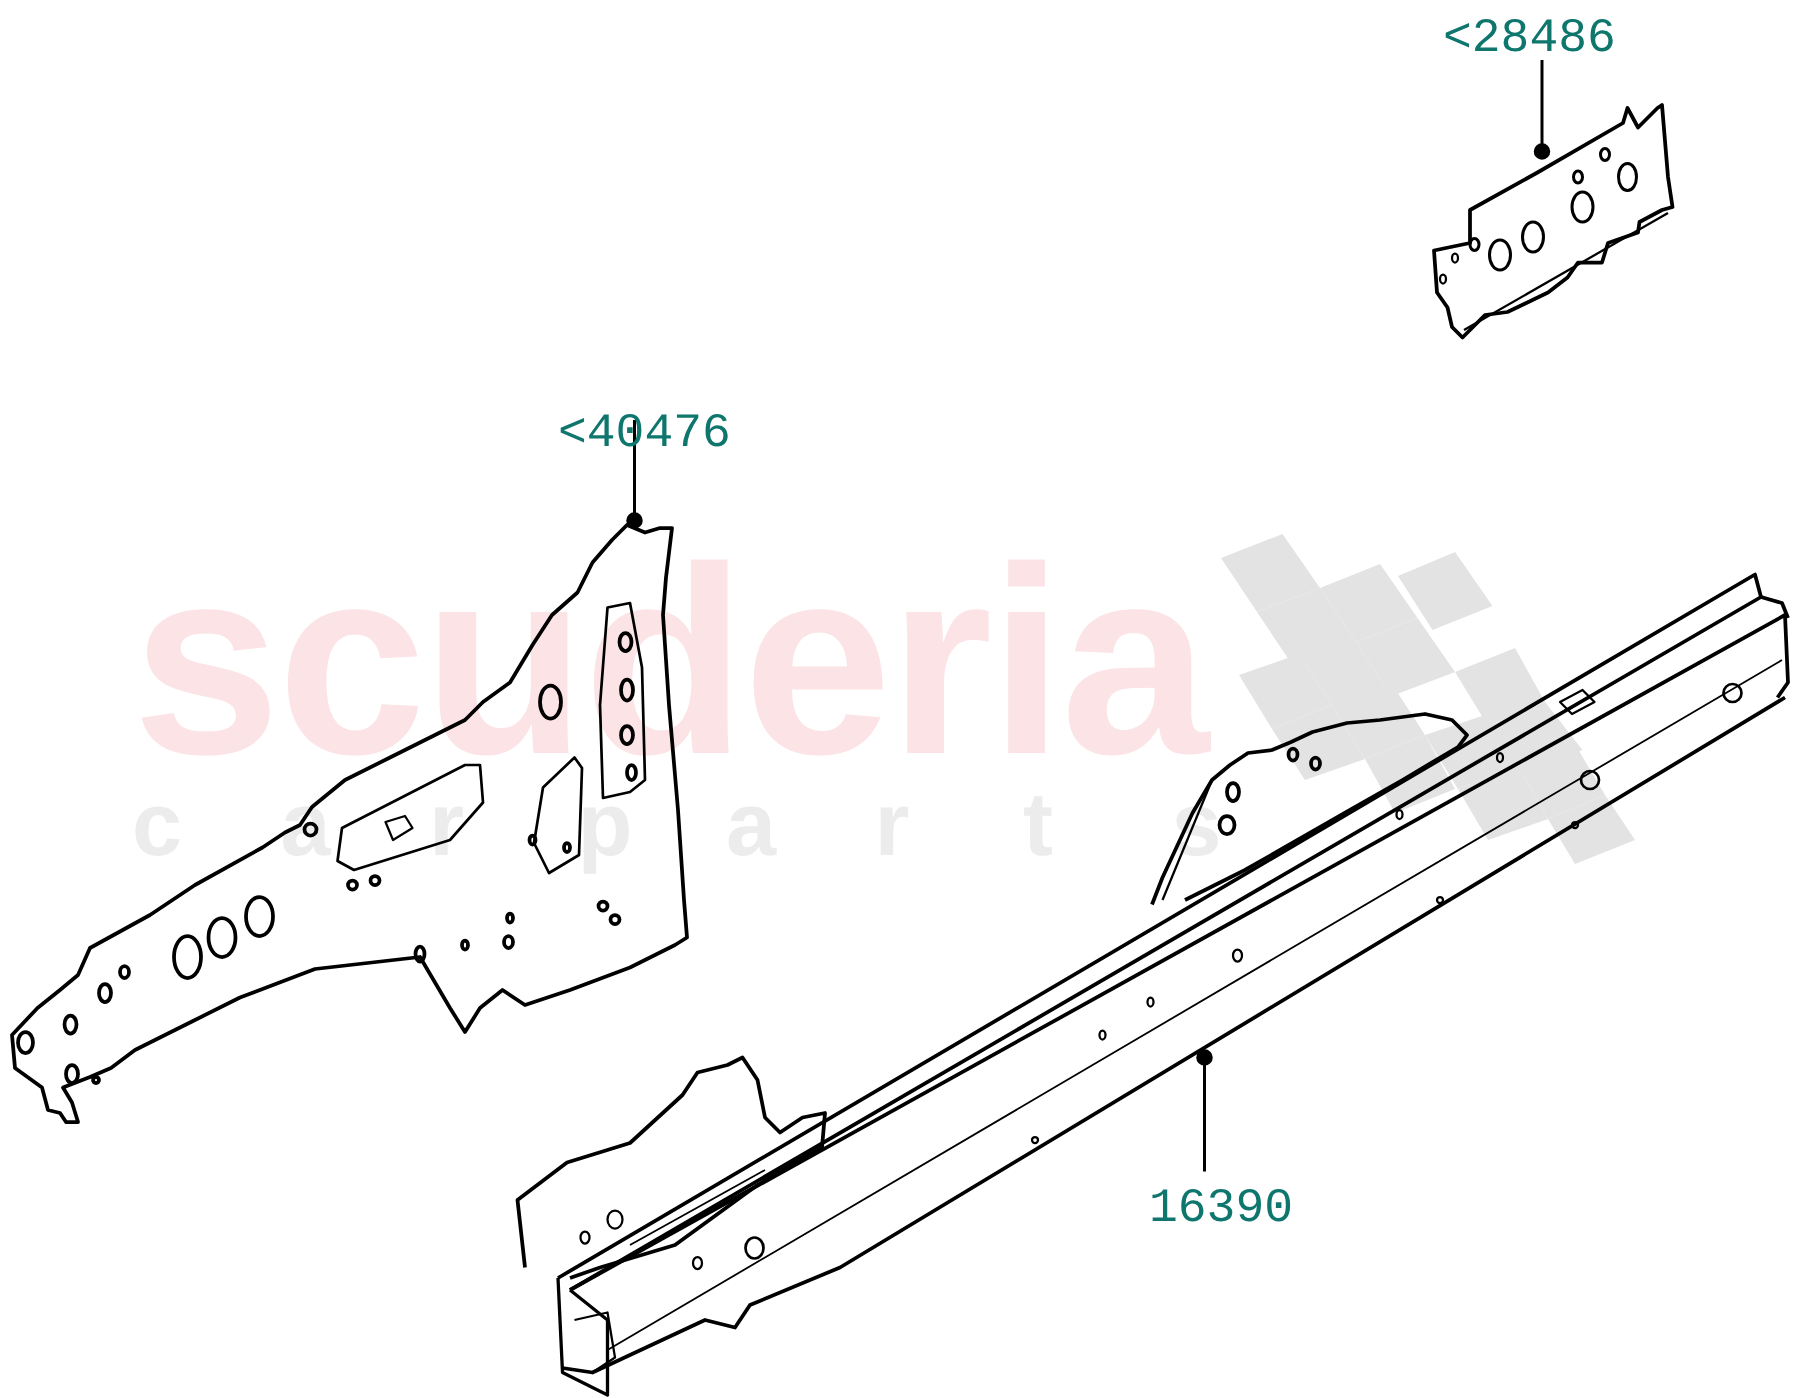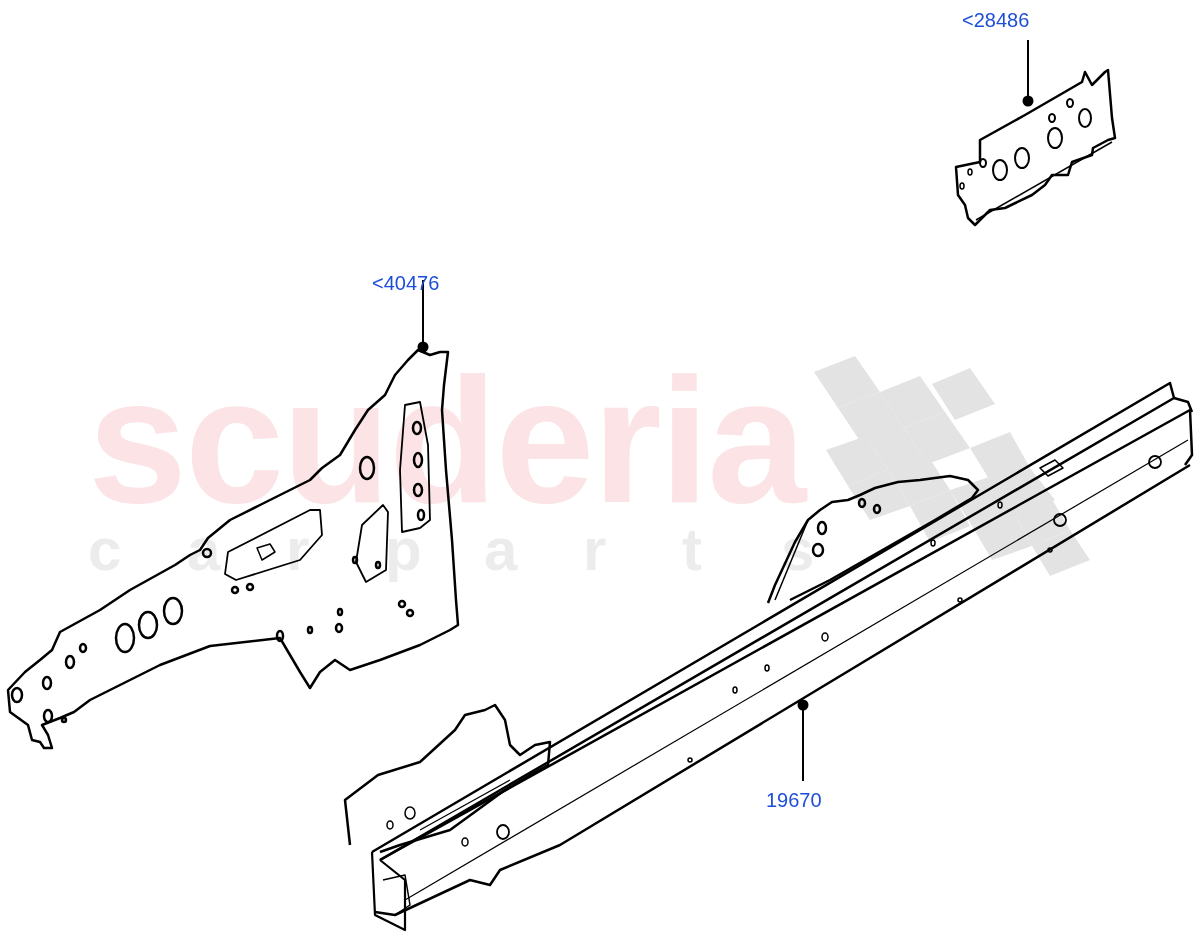--- a/index.html
+++ b/index.html
@@ -1,21 +1,21 @@
 <!DOCTYPE html>
 <html><head>
   <meta charset="utf-8">
   <style>
     html, body { margin: 0; padding: 0; background: #ffffff; }
     body { width: 1200px; height: 932px; position: relative; overflow: hidden; font-family: "Liberation Sans", sans-serif; }
     .canvas { position: absolute; left: 0; top: 0; width: 1200px; height: 932px; }
     .wm-main { position: absolute; left: 88px; top: 352px; font-family: "Liberation Sans", sans-serif; font-weight: bold; font-size: 178px; line-height: 1; color: #fbe3e6; letter-spacing: -2px; white-space: nowrap; text-align: center; }
     .wm-sub { position: absolute; left: 88px; top: 520px; font-family: "Liberation Sans", sans-serif; font-weight: bold; font-size: 60px; line-height: 1; color: #ececec; white-space: nowrap; }
     .wm-sub span { display: inline-block; width: 99px; }
-    .callout { position: absolute; font-family: Liberation Sans, sans-serif; font-size: 20px; color: #1d4ed8; white-space: nowrap; line-height: 1; }
+    .callout { position: absolute; font-family: Liberation Mono, monospace; font-size: 32px; color: #0f766e; white-space: nowrap; line-height: 1; }
     svg { position: absolute; left: 0; top: 0; }
   </style>
 </head>
 <body>
 
 <div class="canvas">
 
   <div class="wm-main">scuderia</div>
   <div class="wm-sub">
     <span>c</span><span>a</span><span>r</span><span>p</span><span>a</span><span>r</span><span>t</span><span>s</span>
@@ -135,14 +135,14 @@
       <circle cx="1028" cy="101" r="4.5" fill="#000"></circle>
       <line x1="423" y1="280" x2="423" y2="346"></line>
       <circle cx="423" cy="347" r="4.5" fill="#000"></circle>
       <line x1="803" y1="706" x2="803" y2="781"></line>
       <circle cx="803" cy="705" r="4.5" fill="#000"></circle>
     </g>
   </svg>
 
   <div class="callout" style="left:962px; top:10px;">&lt;28486</div>
   <div class="callout" style="left:372px; top:273px;">&lt;40476</div>
-  <div class="callout" style="left:766px; top:790px;">19670</div>
+  <div class="callout" style="left:766px; top:790px;">16390</div>
 </div>
 
 </body></html>

